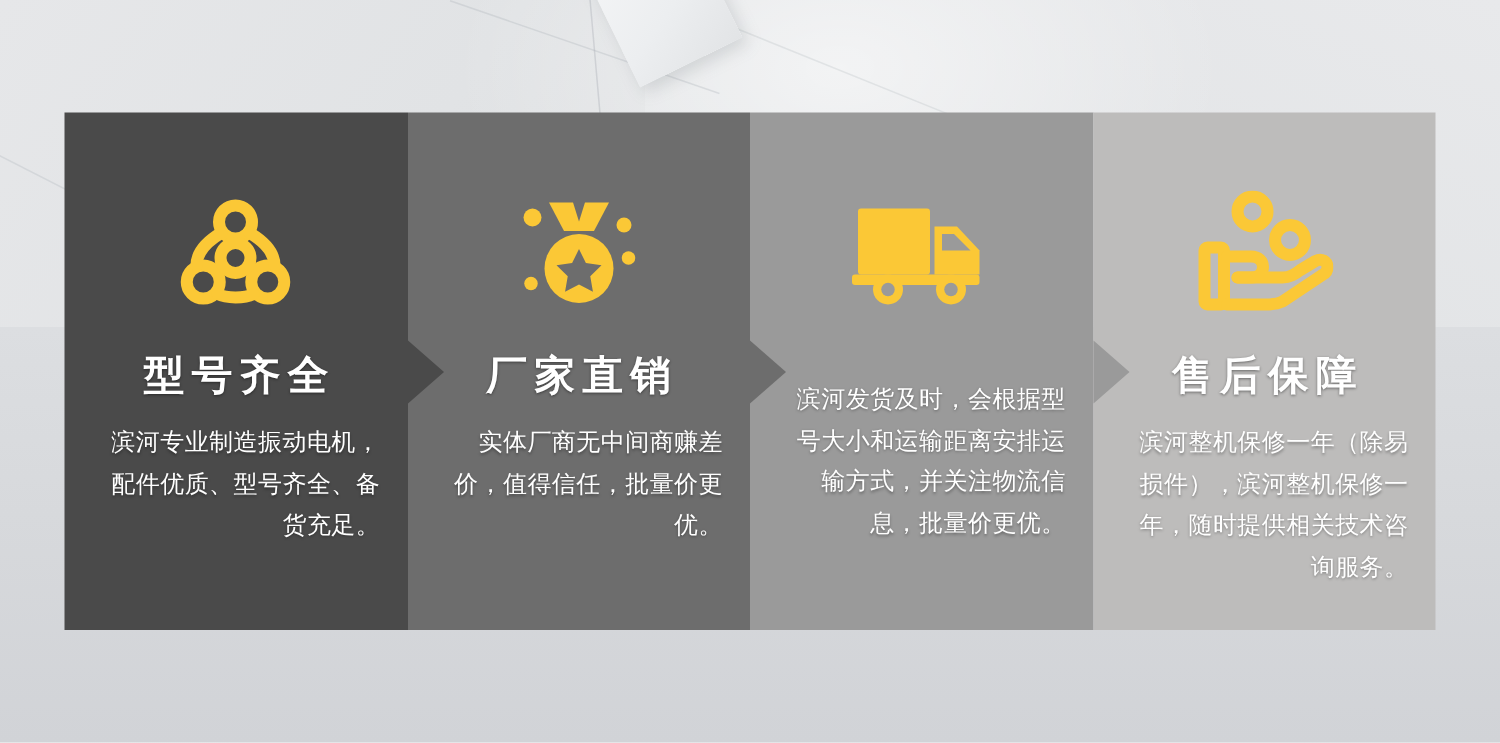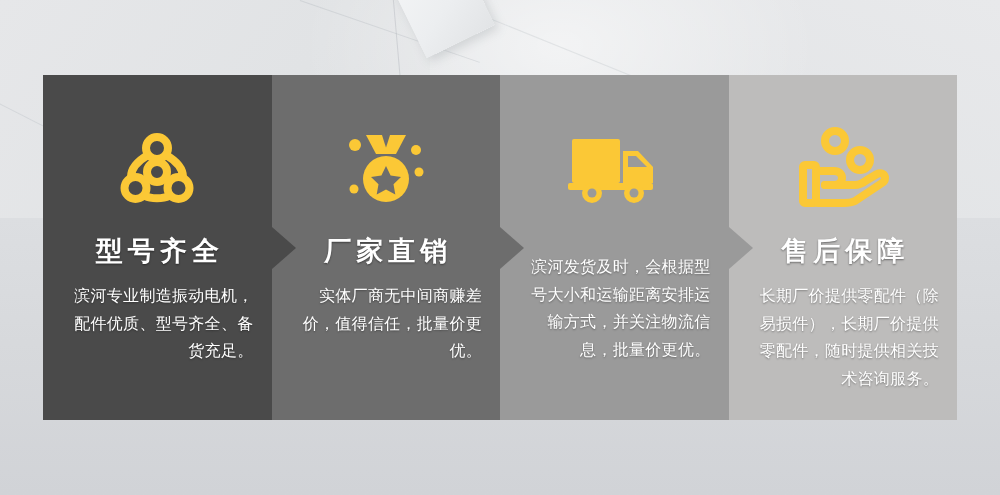--- a/index.html
+++ b/index.html
@@ -240,17 +240,17 @@
           <g fill="none" stroke="#FBC836" stroke-width="8" stroke-linejoin="round" stroke-linecap="round">
             <circle cx="38" cy="14" r="10"></circle>
             <circle cx="63" cy="33" r="10"></circle>
             <rect x="6" y="38" width="13" height="38" rx="2"></rect>
             <path d="M21 44 H37 C42 44 45 47 45 51 C45 55 42 58 37 58 H28"></path>
             <path d="M28 58 H58 C63 58 66 56 70 53 L80 47 C84 45 88 47 88 51 C88 53 87 55 85 56 L58 74 C54 76 51 76 47 76 H21"></path>
           </g>
         </svg>
       </div>
       <div class="panel-title">售后保障</div>
-      <div class="panel-body">长期厂价提供零配件（除易损件），长期厂价提供零配件，随时提供相关技术咨询服务。</div>
+      <div class="panel-body">滨河整机保修一年（除易损件），滨河整机保修一年，随时提供相关技术咨询服务。</div>
     </div>
 
   </div>
 </div>
 
 </body></html>

